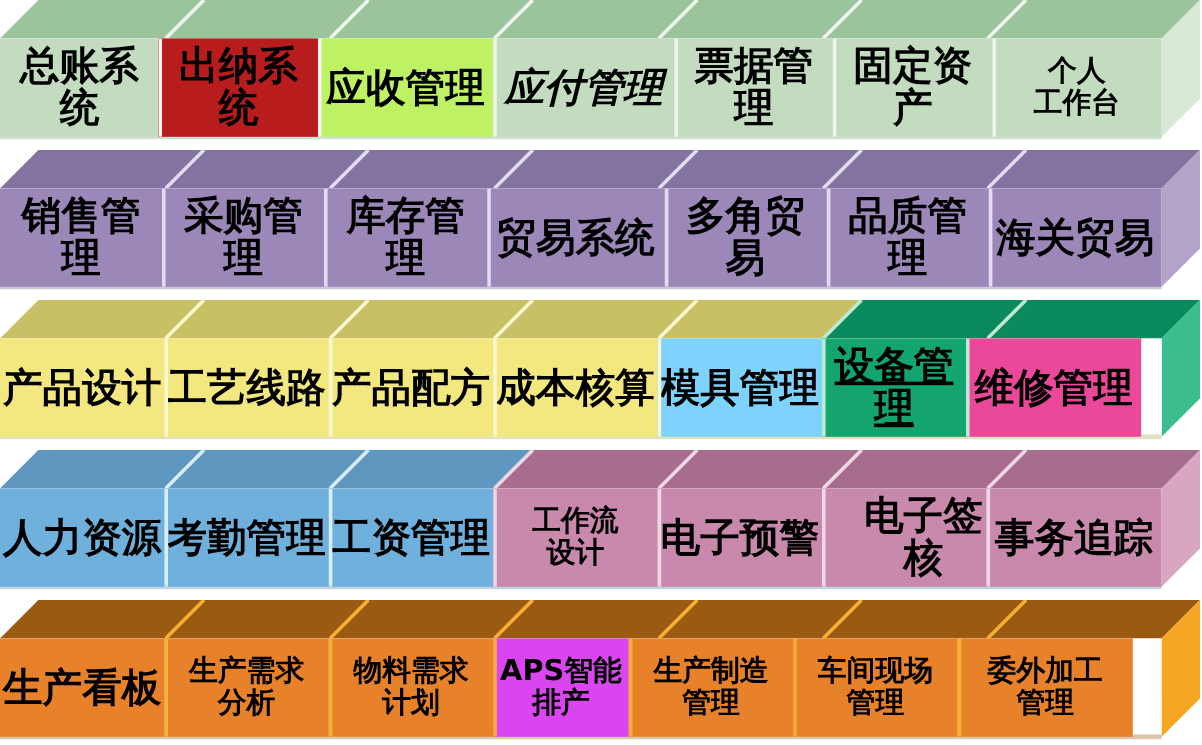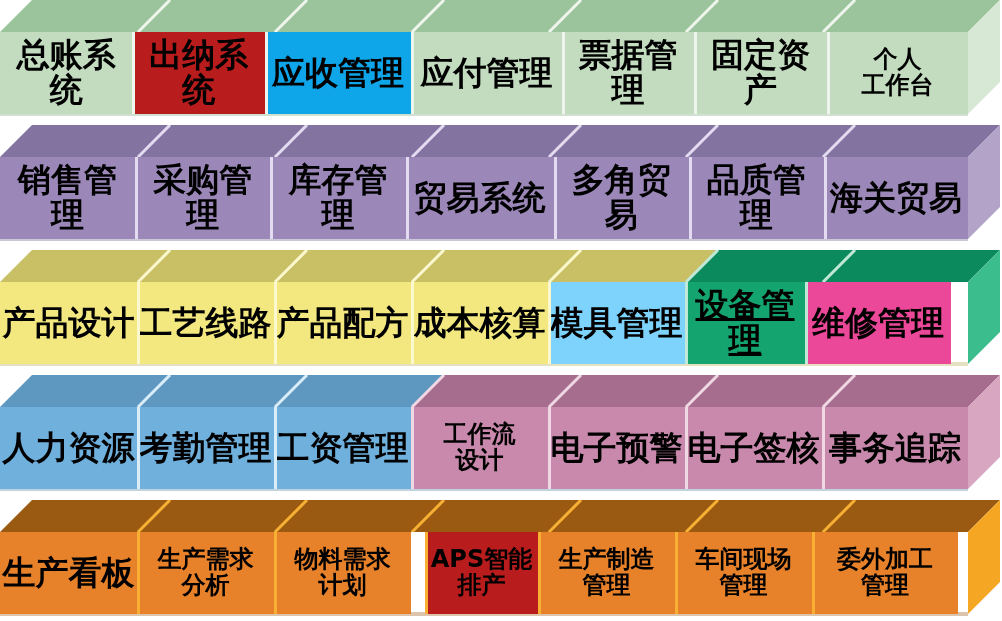--- a/index.html
+++ b/index.html
@@ -171,25 +171,25 @@
             <polygon points="0,32 32,0 32,82 0,114" fill="#d7e8d4"></polygon>
           </svg></div>
         <div class="front-strip" style="top: 32px; height: 82px; width: 968px;">
           <div class="cell" style="width: 137px; background: rgb(195, 220, 192);">
             <div class="cell-label">总账系统</div>
           </div>
           <div class="cell" style="width: 137px; background: #b91c1c;">
             <div style="position: absolute; left: 0px; top: 0px; bottom: 0px; width: 3px; background: rgb(238, 245, 236);"></div>
             <div class="cell-label">出纳系统</div>
           </div>
-          <div class="cell" style="width: 151px; background: #0ea5e9;">
+          <div class="cell" style="width: 151px; background: #bef264;">
             <div style="position: absolute; left: 0px; top: 0px; bottom: 0px; width: 3px; background: rgb(238, 245, 236);"></div>
             <div class="cell-label">应收管理</div>
           </div>
-          <div class="cell" style="width: 156px; background: rgb(195, 220, 192);">
+          <div class="cell" style="width: 156px; background: rgb(195, 220, 192); font-style: italic;">
             <div style="position: absolute; left: 0px; top: 0px; bottom: 0px; width: 3px; background: rgb(238, 245, 236);"></div>
             <div class="cell-label">应付管理</div>
           </div>
           <div class="cell" style="width: 137px; background: rgb(195, 220, 192);">
             <div style="position: absolute; left: 0px; top: 0px; bottom: 0px; width: 3px; background: rgb(238, 245, 236);"></div>
             <div class="cell-label">票据管理</div>
           </div>
           <div class="cell" style="width: 137px; background: rgb(195, 220, 192);">
             <div style="position: absolute; left: 0px; top: 0px; bottom: 0px; width: 3px; background: rgb(238, 245, 236);"></div>
             <div class="cell-label">固定资产</div>
@@ -425,21 +425,21 @@
           </div>
           <div class="cell" style="width: 137px; background: rgb(200, 137, 172);">
             <div style="position: absolute; left: 0px; top: 0px; bottom: 0px; width: 3px; background: rgb(239, 215, 228);"></div>
             <div class="cell-label two-line">工作流
 设计</div>
           </div>
           <div class="cell" style="width: 137px; background: rgb(200, 137, 172);">
             <div style="position: absolute; left: 0px; top: 0px; bottom: 0px; width: 3px; background: rgb(239, 215, 228);"></div>
             <div class="cell-label">电子预警</div>
           </div>
-          <div class="cell" style="width: 137px; background: rgb(200, 137, 172);">
+          <div class="cell" style="width: 137px; background: rgb(200, 137, 172); padding-left: 32px;">
             <div style="position: absolute; left: 0px; top: 0px; bottom: 0px; width: 3px; background: rgb(239, 215, 228);"></div>
             <div class="cell-label">电子签核</div>
           </div>
           <div class="cell" style="width: 146px; background: rgb(200, 137, 172);">
             <div style="position: absolute; left: 0px; top: 0px; bottom: 0px; width: 3px; background: rgb(239, 215, 228);"></div>
             <div class="cell-label">事务追踪</div>
           </div>
         </div>
       </div>
     </div>
@@ -499,21 +499,21 @@
           <div class="cell" style="width: 137px; background: rgb(232, 130, 42);">
             <div style="position: absolute; left: 0px; top: 0px; bottom: 0px; width: 3px; background: rgb(247, 176, 51);"></div>
             <div class="cell-label two-line">生产需求
 分析</div>
           </div>
           <div class="cell" style="width: 137px; background: rgb(232, 130, 42);">
             <div style="position: absolute; left: 0px; top: 0px; bottom: 0px; width: 3px; background: rgb(247, 176, 51);"></div>
             <div class="cell-label two-line">物料需求
 计划</div>
           </div>
-          <div class="cell" style="width: 113px; background: #b91c1c; margin-left: 14px;">
+          <div class="cell" style="width: 113px; background: #d946ef;">
             <div style="position: absolute; left: 0px; top: 0px; bottom: 0px; width: 3px; background: rgb(247, 176, 51);"></div>
             <div class="cell-label two-line">APS智能
 排产</div>
           </div>
           <div class="cell" style="width: 137px; background: rgb(232, 130, 42);">
             <div style="position: absolute; left: 0px; top: 0px; bottom: 0px; width: 3px; background: rgb(247, 176, 51);"></div>
             <div class="cell-label two-line">生产制造
 管理</div>
           </div>
           <div class="cell" style="width: 137px; background: rgb(232, 130, 42);">

